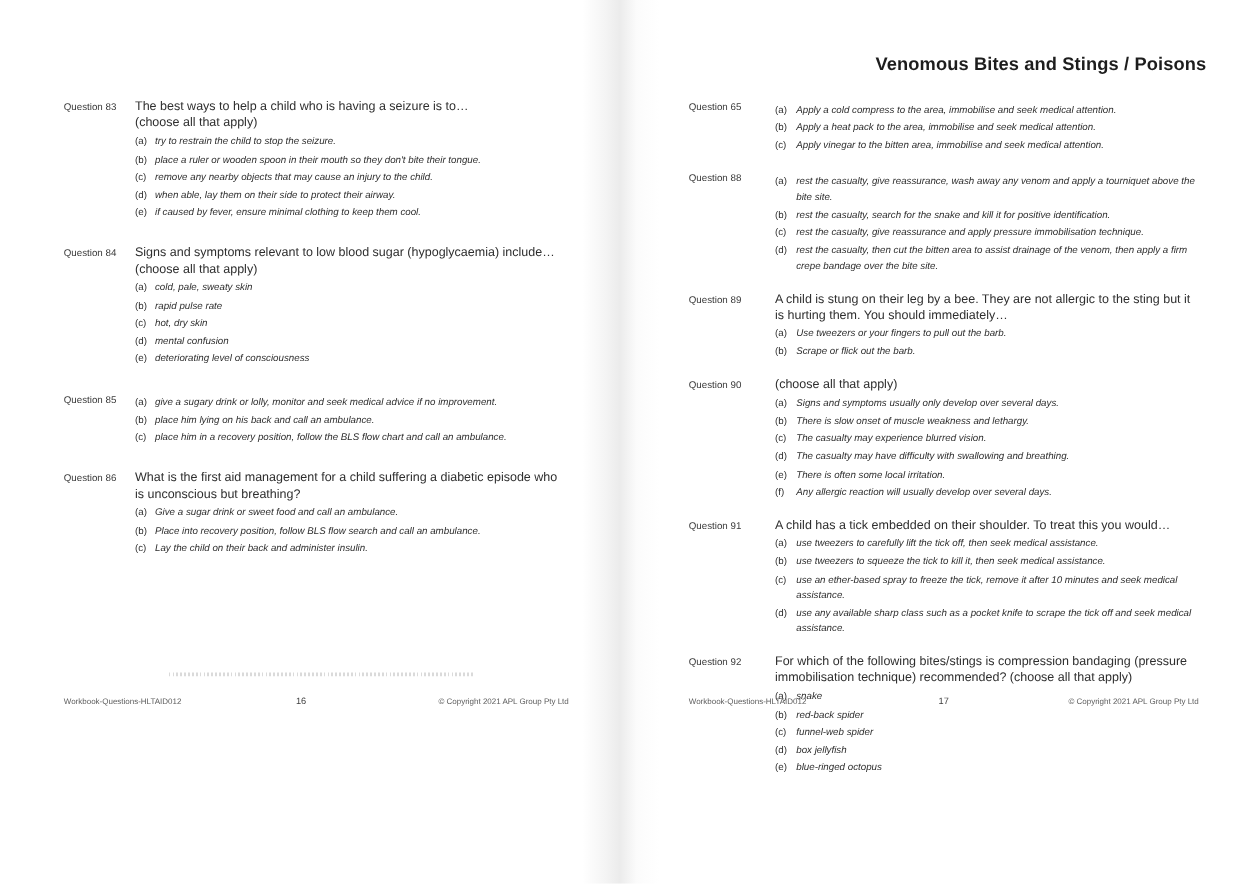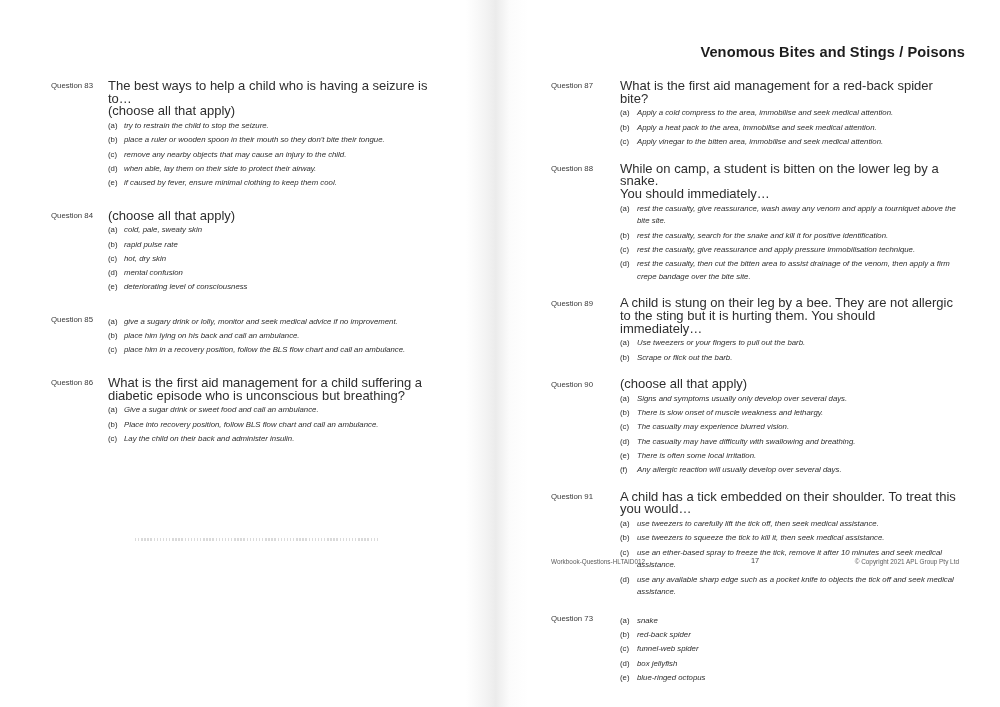--- a/index.html
+++ b/index.html
@@ -82,21 +82,21 @@
     padding-top: 0.3px;
   }
   .page-left .q-label  { width: 57px; }
   .page-right .q-label { width: 69px; }
 
   .q-body {
     flex: 1 1 auto;
     min-width: 0;
   }
   .q-stem {
-    font-size: 13px;
+    font-size: 10px;
     line-height: 12.7px;
     color: #2e2e2e;
   }
   .q-stem .stem-line { display: block; }
 
   .q-options {
     margin-top: 2px;
   }
   .opt {
     display: flex;
@@ -201,20 +201,21 @@
               <span class="opt-text">if caused by fever, ensure minimal clothing to keep them cool.</span>
             </div>
           </div>
         </div>
       </div>
 
       <div class="q-block gap-md">
         <div class="q-label">Question 84</div>
         <div class="q-body">
           <div class="q-stem">
+            <span class="stem-line">Signs and symptoms relevant to low blood sugar (hypoglycaemia) include…</span>
             <span class="stem-line">(choose all that apply)</span>
           </div>
           <div class="q-options">
             <div class="opt">
               <span class="opt-marker">(a)</span>
               <span class="opt-text">cold, pale, sweaty skin</span>
             </div>
             <div class="opt">
               <span class="opt-marker">(b)</span>
               <span class="opt-text">rapid pulse rate</span>
@@ -261,72 +262,70 @@
           <div class="q-stem">
             <span class="stem-line">What is the first aid management for a child suffering a diabetic episode who is unconscious but breathing?</span>
           </div>
           <div class="q-options">
             <div class="opt">
               <span class="opt-marker">(a)</span>
               <span class="opt-text">Give a sugar drink or sweet food and call an ambulance.</span>
             </div>
             <div class="opt">
               <span class="opt-marker">(b)</span>
-              <span class="opt-text">Place into recovery position, follow BLS flow chart and call an ambulance.</span>
+              <span class="opt-text">Place into recovery position, follow BLS flow search and call an ambulance.</span>
             </div>
             <div class="opt">
               <span class="opt-marker">(c)</span>
               <span class="opt-text">Lay the child on their back and administer insulin.</span>
             </div>
           </div>
         </div>
       </div>
 
     </div>
 
     <div class="dotted-rule"></div>
 
+    <div class="footer">
+      <span class="footer-left">Workbook-Questions-HLTAID012</span>
+      <span class="footer-center">16</span>
+      <span class="footer-right">© Copyright 2021 APL Group Pty Ltd</span>
+    </div>
   </div>
 
   <div class="page page-right">
 
     <div class="page-heading">Venomous Bites and Stings / Poisons</div>
 
     <div class="content">
 
       <div class="q-block gap-sm">
-        <div class="q-label">Question 87</div>
-        <div class="q-body">
-          <div class="q-stem">
-            <span class="stem-line">What is the first aid management for a red-back spider bite?</span>
-          </div>
+        <div class="q-label">Question 65</div>
+        <div class="q-body">
           <div class="q-options">
             <div class="opt">
               <span class="opt-marker">(a)</span>
               <span class="opt-text">Apply a cold compress to the area, immobilise and seek medical attention.</span>
             </div>
             <div class="opt">
               <span class="opt-marker">(b)</span>
               <span class="opt-text">Apply a heat pack to the area, immobilise and seek medical attention.</span>
             </div>
             <div class="opt">
               <span class="opt-marker">(c)</span>
               <span class="opt-text">Apply vinegar to the bitten area, immobilise and seek medical attention.</span>
             </div>
           </div>
         </div>
       </div>
 
       <div class="q-block gap-sm">
         <div class="q-label">Question 88</div>
         <div class="q-body">
-          <div class="q-stem">
-            <span class="stem-line">While on camp, a student is bitten on the lower leg by a snake.</span>
-            <span class="stem-line">You should immediately…</span>
-          </div>
           <div class="q-options">
             <div class="opt">
               <span class="opt-marker">(a)</span>
               <span class="opt-text">rest the casualty, give reassurance, wash away any venom and apply a tourniquet above the bite site.</span>
             </div>
             <div class="opt">
               <span class="opt-marker">(b)</span>
               <span class="opt-text">rest the casualty, search for the snake and kill it for positive identification.</span>
             </div>
             <div class="opt">
@@ -409,29 +408,32 @@
             <div class="opt">
               <span class="opt-marker">(b)</span>
               <span class="opt-text">use tweezers to squeeze the tick to kill it, then seek medical assistance.</span>
             </div>
             <div class="opt">
               <span class="opt-marker">(c)</span>
               <span class="opt-text">use an ether-based spray to freeze the tick, remove it after 10 minutes and seek medical assistance.</span>
             </div>
             <div class="opt">
               <span class="opt-marker">(d)</span>
-              <span class="opt-text">use any available sharp edge such as a pocket knife to objects the tick off and seek medical assistance.</span>
+              <span class="opt-text">use any available sharp class such as a pocket knife to scrape the tick off and seek medical assistance.</span>
             </div>
           </div>
         </div>
       </div>
 
       <div class="q-block">
-        <div class="q-label">Question 73</div>
-        <div class="q-body">
+        <div class="q-label">Question 92</div>
+        <div class="q-body">
+          <div class="q-stem">
+            <span class="stem-line">For which of the following bites/stings is compression bandaging (pressure immobilisation technique) recommended? (choose all that apply)</span>
+          </div>
           <div class="q-options">
             <div class="opt">
               <span class="opt-marker">(a)</span>
               <span class="opt-text">snake</span>
             </div>
             <div class="opt">
               <span class="opt-marker">(b)</span>
               <span class="opt-text">red-back spider</span>
             </div>
             <div class="opt">

